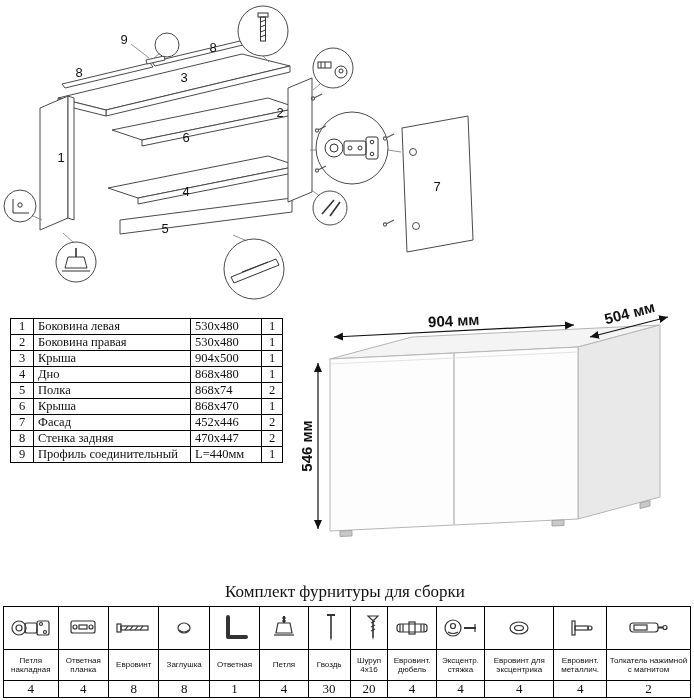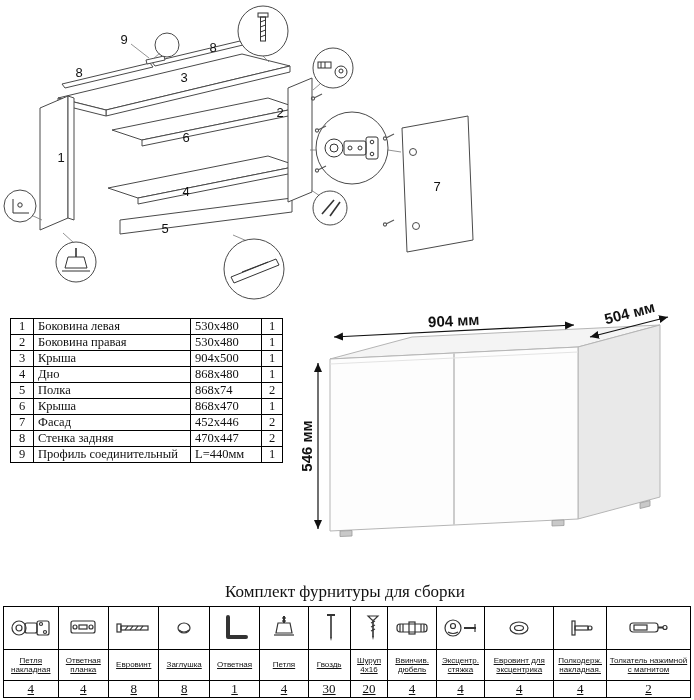--- a/index.html
+++ b/index.html
@@ -12,21 +12,21 @@
         font-size:12.5px;table-layout:fixed;}
   .parts-table td{border:1px solid #000;padding:0 4px;height:15px;line-height:15px;
         white-space:nowrap;overflow:hidden;}
   .parts-table td.num{width:18px;text-align:center;padding:0 2px;}
   .parts-table td.name{width:148px;text-align:left;}
   .parts-table td.size{width:62px;text-align:left;}
   .parts-table td.qty{width:16px;text-align:center;padding:0 2px;}
   .hw-title{position:absolute;left:0;top:582px;width:690px;text-align:center;
         font-size:17px;}
   .hw-table{position:absolute;left:3px;top:606px;width:688px;border-collapse:collapse;
-        table-layout:fixed;text-decoration:underline;}
+        table-layout:fixed;}
   .hw-table td{border:1px solid #000;text-align:center;vertical-align:middle;padding:0;}
   .hw-table tr.icons td{height:42px;}
   .hw-table tr.names td{height:28px;font-family:"Liberation Sans",sans-serif;
         font-size:8px;line-height:1.15;padding:1px;}
   .hw-table tr.qtys td{height:16px;font-size:13px;}
   .hw-table svg{margin:0 auto;}
 </style>
 </head>
 <body>
 
@@ -376,24 +376,24 @@
       </tr>
       <tr class="names">
         <td>Петля накладная</td>
         <td>Ответная планка</td>
         <td>Евровинт</td>
         <td>Заглушка</td>
         <td>Ответная</td>
         <td>Петля</td>
         <td>Гвоздь</td>
         <td>Шуруп 4x16</td>
-        <td>Ввинчив. дюбель</td>
+        <td>Евровинт. дюбель</td>
         <td>Эксцентр. стяжка</td>
         <td>Евровинт для эксцентрика</td>
-        <td>Полкодерж. накладная.</td>
+        <td>Евровинт. металлич.</td>
         <td>Толкатель нажимной с магнитом</td>
       </tr>
       <tr class="qtys">
         <td>4</td>
         <td>4</td>
         <td>8</td>
         <td>8</td>
         <td>1</td>
         <td>4</td>
         <td>30</td>

